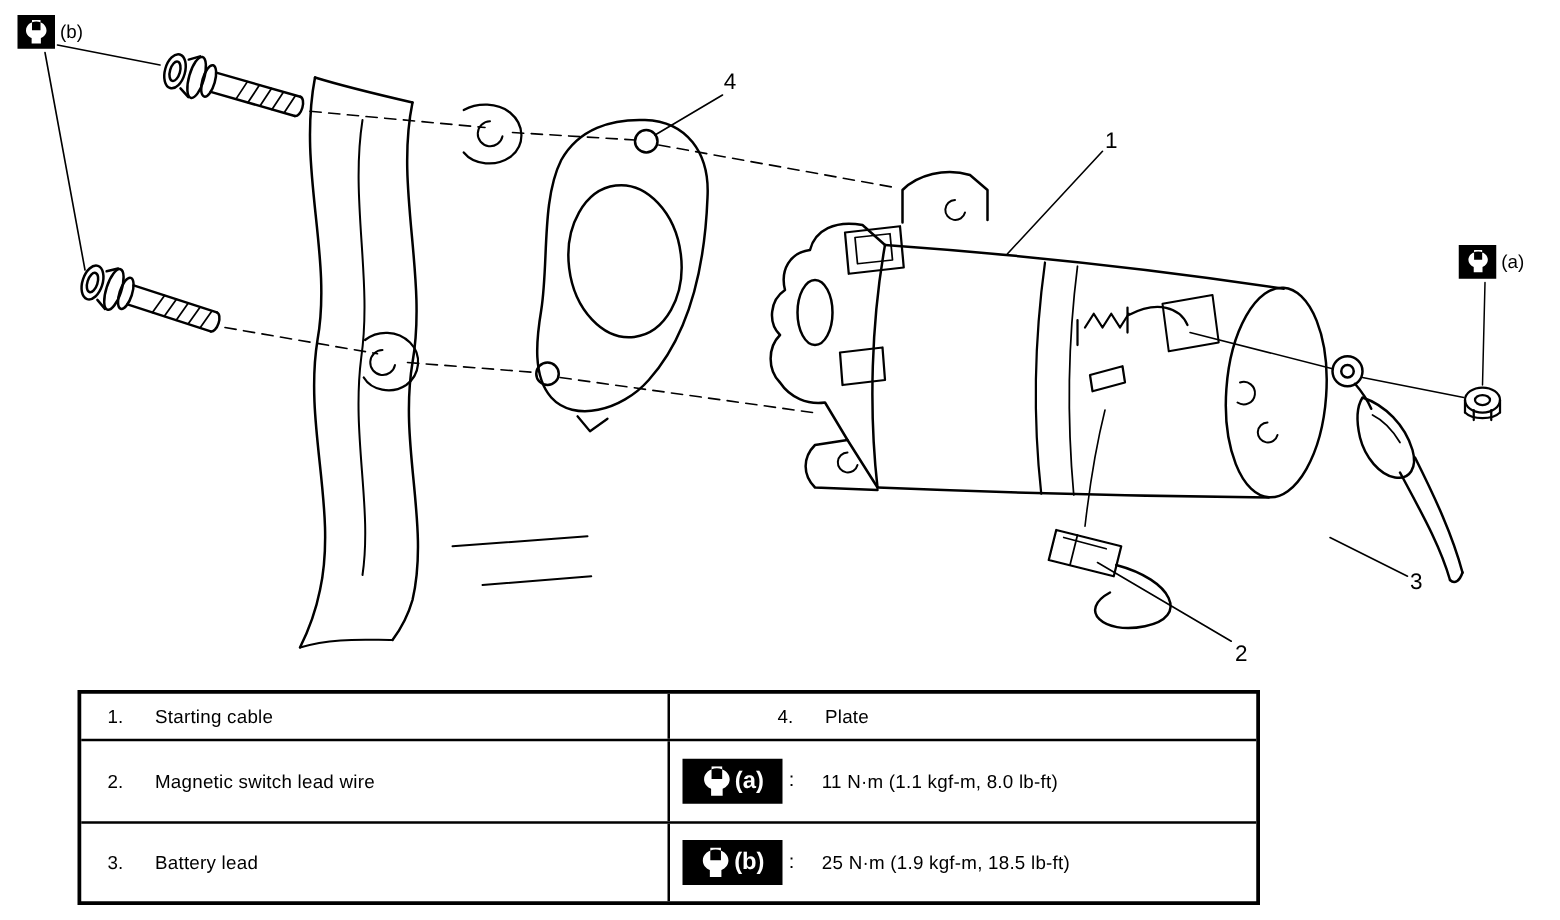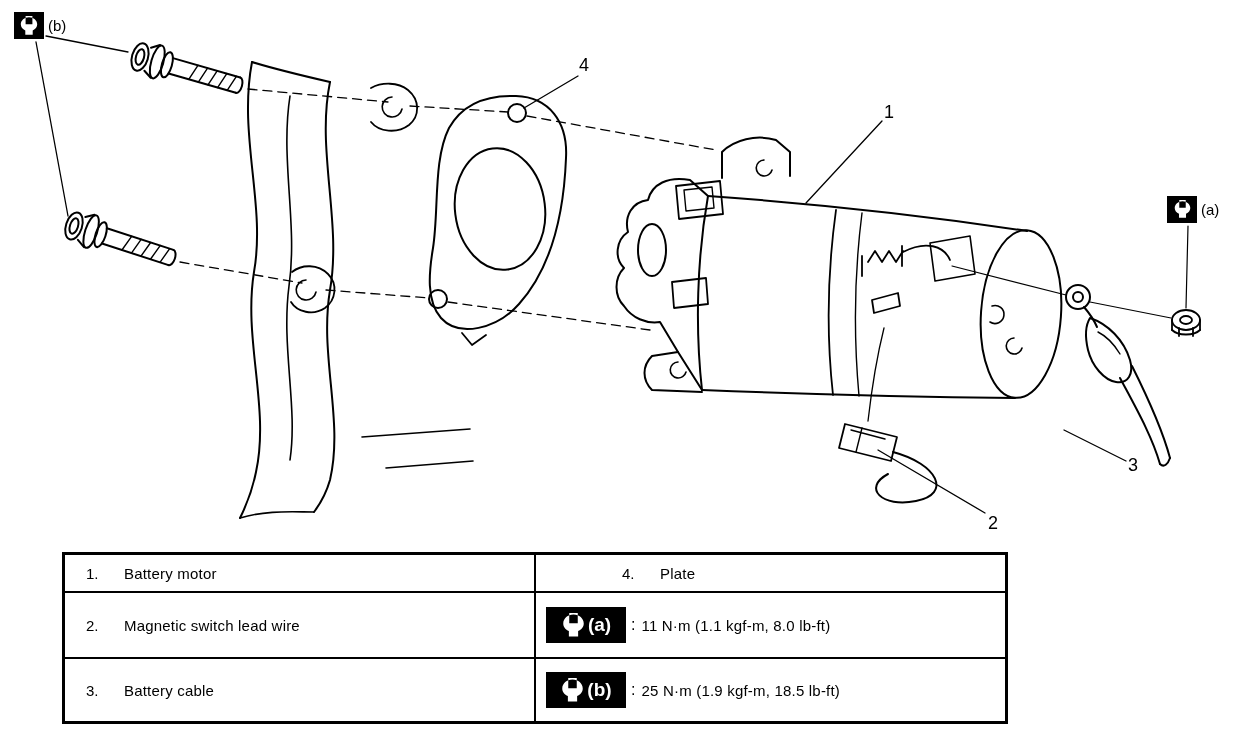--- a/index.html
+++ b/index.html
@@ -29,21 +29,21 @@
   .lcell.rc{flex:1;padding-left:10px;}
   .lcell.rc.indent{padding-left:86px;}
   .num{display:inline-block;width:38px;font-size:15px;}
   .txt{font-size:15px;letter-spacing:.2px;}
   .tbadge{
     width:80px;height:36px;background:#000;color:#fff;
     display:flex;align-items:center;justify-content:center;gap:2px;
     font-size:19px;font-weight:bold;flex:0 0 auto;
   }
   .colon{font-size:16px;margin:0 4px 0 5px;}
-  .tval{font-size:15px;margin-left:2px;letter-spacing:.2px;}
+  .tval{font-size:15px;margin-left:18px;letter-spacing:.2px;}
 </style>
 </head>
 <body>
 
 <div class="page">
 
   <svg class="diagram-svg" width="1248" height="545" viewBox="0 0 1248 545">
     <defs>
       <g id="bolt-shape">
         <ellipse cx="0" cy="0" rx="8" ry="14"></ellipse>
@@ -188,21 +188,21 @@
       </svg>
     </span>
     <span class="badge-label">(a)</span>
   </div>
 
   <div class="legend">
 
     <div class="lrow r1">
       <div class="lcell lc">
         <span class="num">1.</span>
-        <span class="txt">Battery motor</span>
+        <span class="txt">Starting cable</span>
       </div>
       <div class="lcell rc indent">
         <span class="num">4.</span>
         <span class="txt">Plate</span>
       </div>
     </div>
 
     <div class="lrow r2">
       <div class="lcell lc">
         <span class="num">2.</span>
@@ -216,21 +216,21 @@
           <span>(a)</span>
         </span>
         <span class="colon">:</span>
         <span class="tval">11 N·m (1.1 kgf-m, 8.0 lb-ft)</span>
       </div>
     </div>
 
     <div class="lrow r3">
       <div class="lcell lc">
         <span class="num">3.</span>
-        <span class="txt">Battery cable</span>
+        <span class="txt">Battery lead</span>
       </div>
       <div class="lcell rc">
         <span class="tbadge">
           <svg viewBox="0 0 20 20" width="25" height="25">
             <path fill="#fff" fill-rule="evenodd" d="M10,1.2 C5.4,1.2 1.8,4.4 1.8,8.3 C1.8,11 3.6,13.3 6.3,14.4 L6.3,18.8 L13.7,18.8 L13.7,14.4 C16.4,13.3 18.2,11 18.2,8.3 C18.2,4.4 14.6,1.2 10,1.2 Z M6.6,0 L13.4,0 L13.4,8.2 L6.6,8.2 Z"></path>
           </svg>
           <span>(b)</span>
         </span>
         <span class="colon">:</span>
         <span class="tval">25 N·m (1.9 kgf-m, 18.5 lb-ft)</span>

